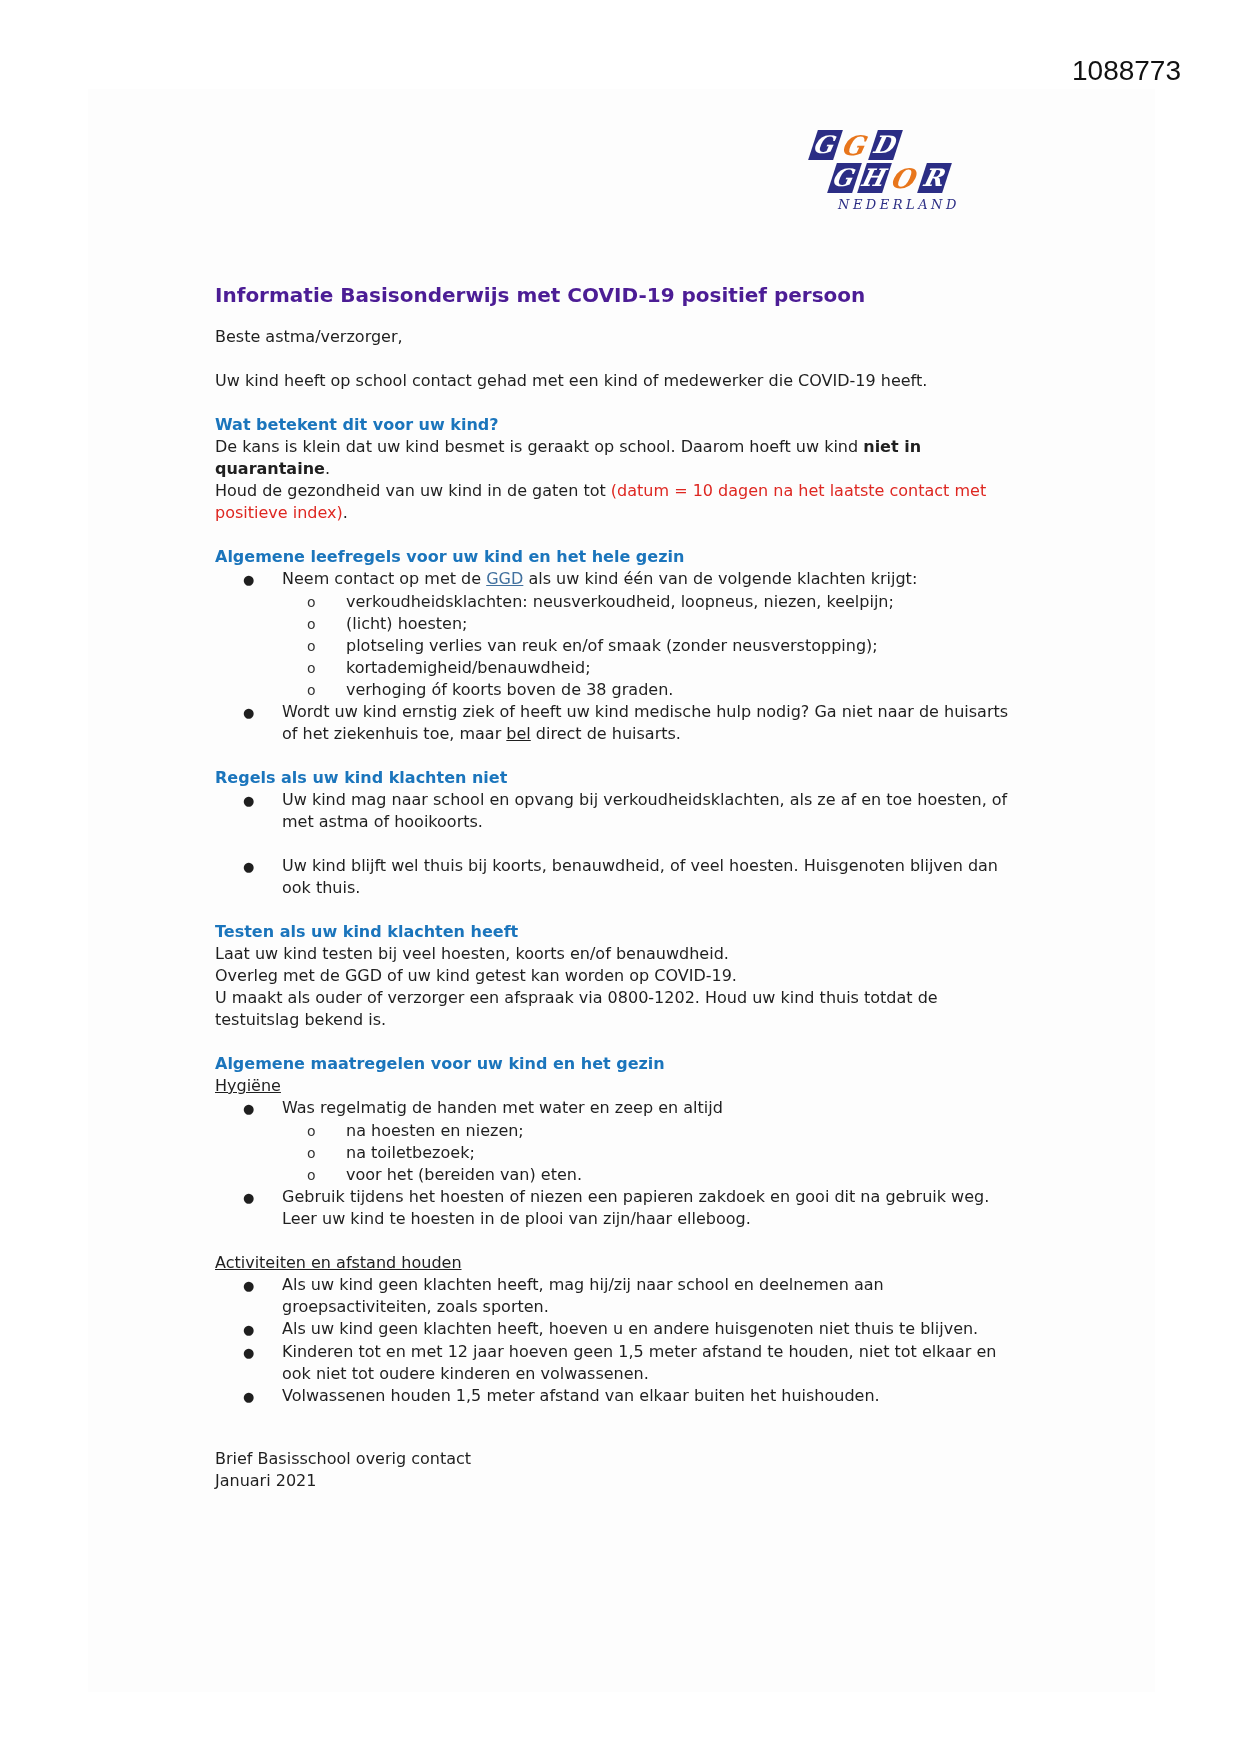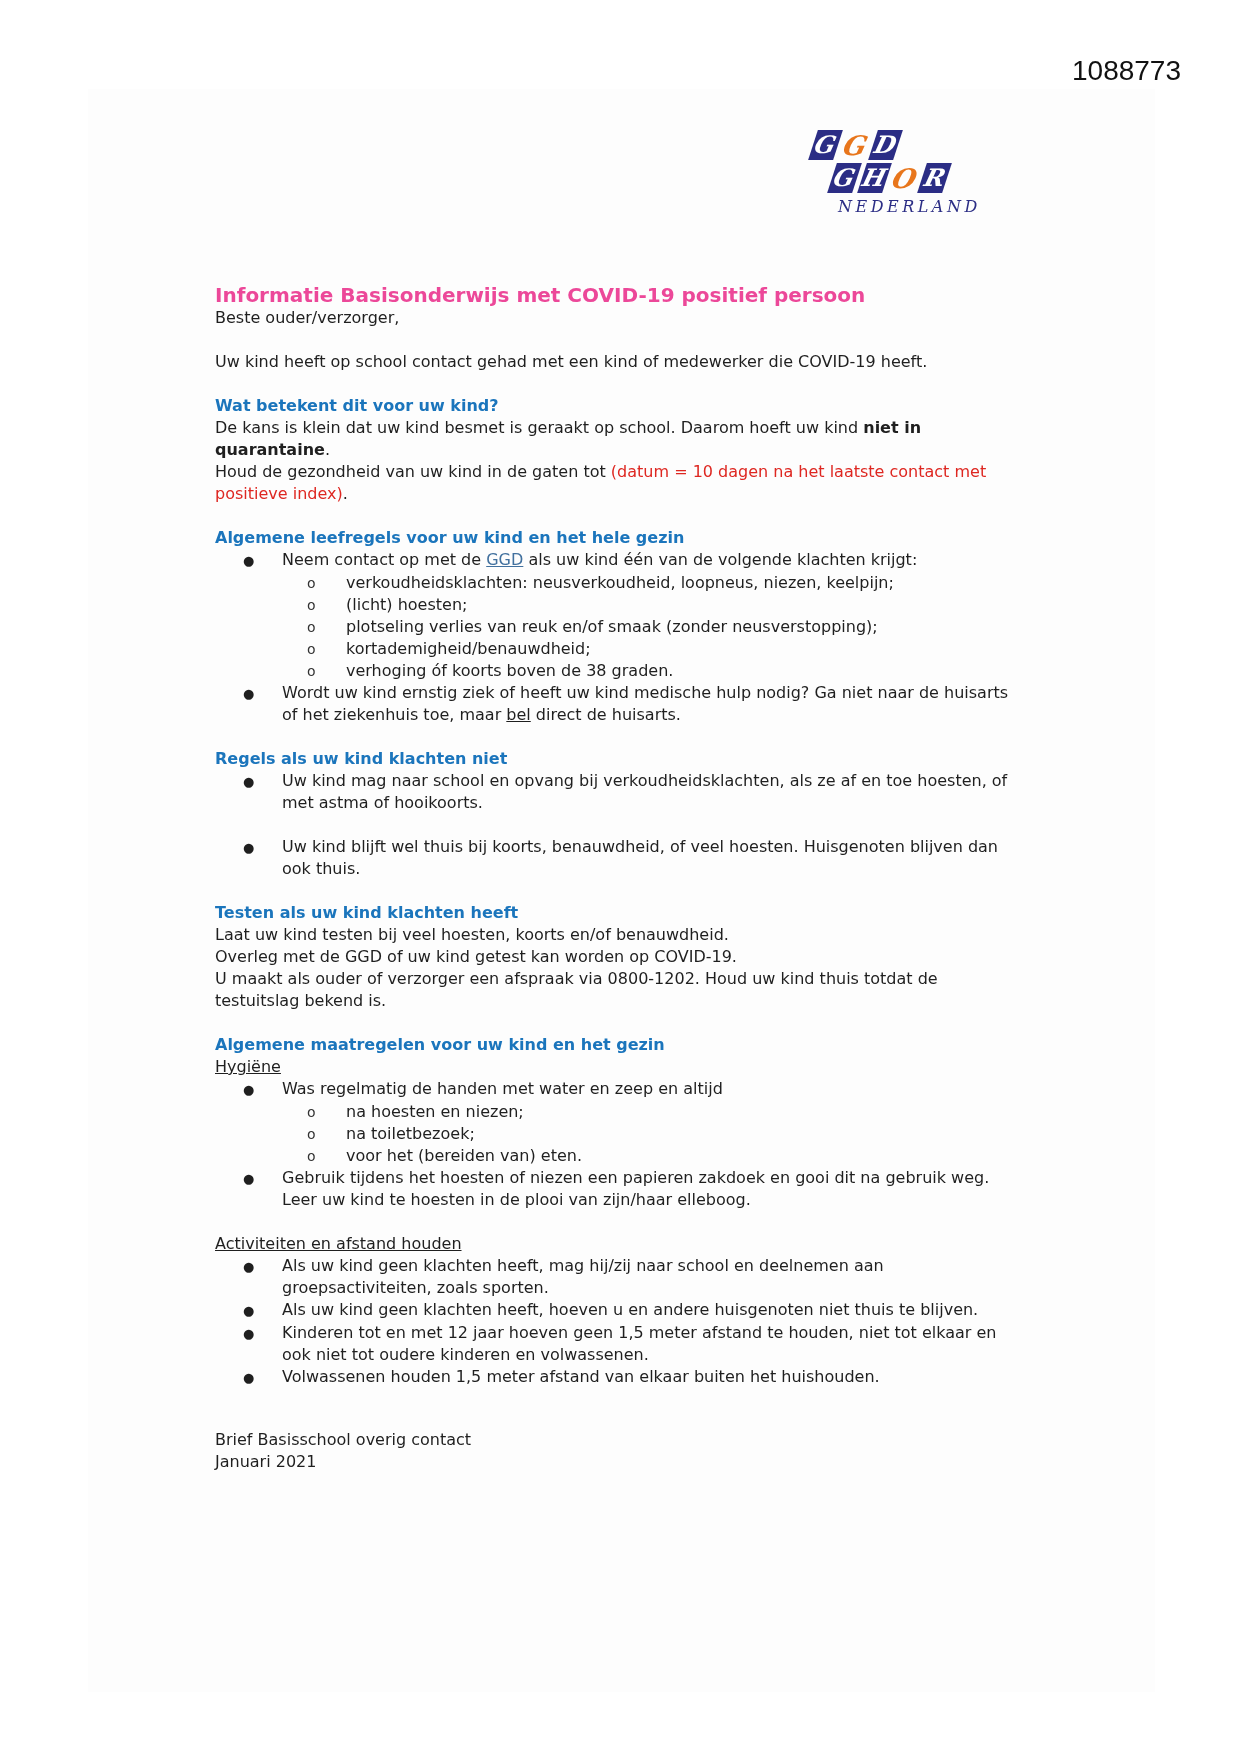--- a/index.html
+++ b/index.html
@@ -40,31 +40,31 @@
     font-family:"DejaVu Serif", serif;
     font-style:italic; font-weight:bold;
     font-size:24px; line-height:1;
   }
   .tile-blue span  { color:#ffffff; }
   .tile-white span { color:#e8761c; font-size:27px; }
   .logo-caption {
     margin-left:36px; margin-top:4px;
     font-family:"DejaVu Serif", serif;
     font-style:italic;
-    font-size:16px; letter-spacing:3.5px;
+    font-size:13px; letter-spacing:3.5px;
     color:#2b2d85; white-space:nowrap;
   }
   
   .content {
     position:absolute; left:215px; top:283px; width:802px;
     font-size:16px; line-height:22px;
   }
   .title {
     font-size:20px; line-height:24px; font-weight:bold;
-    color:#ec4899; 
+    color:#4c1d95; margin-bottom:19px;
   }
   .heading {
     font-weight:bold; color:#1b75bc;
   }
   .subheading { text-decoration:underline; }
   p { margin:0; }
   .gap  { height:22px; }
   .gap2 { height:40px; }
   .bold { font-weight:bold; }
   .red  { color:#de2721; }
@@ -117,21 +117,21 @@
         <span>R</span>
       </div>
   </div>
   <div class="logo-caption">NEDERLAND</div>
 </div>
 
 <div class="content">
 
   <div class="title">Informatie Basisonderwijs met COVID-19 positief persoon</div>
 
-  <p>Beste ouder/verzorger,</p>
+  <p>Beste astma/verzorger,</p>
   <div class="gap"></div>
 
   <p>Uw kind heeft op school contact gehad met een kind of medewerker die COVID-19 heeft.</p>
   <div class="gap"></div>
 
   <div class="heading">Wat betekent dit voor uw kind?</div>
   <p><span>De kans is klein dat uw kind besmet is geraakt op school. Daarom hoeft uw kind </span><span class="bold">niet in quarantaine</span><span>.</span></p>
   <p><span>Houd de gezondheid van uw kind in de gaten tot </span><span class="red">(datum = 10 dagen na het laatste contact met positieve index)</span><span>.</span></p>
   <div class="gap"></div>
 

